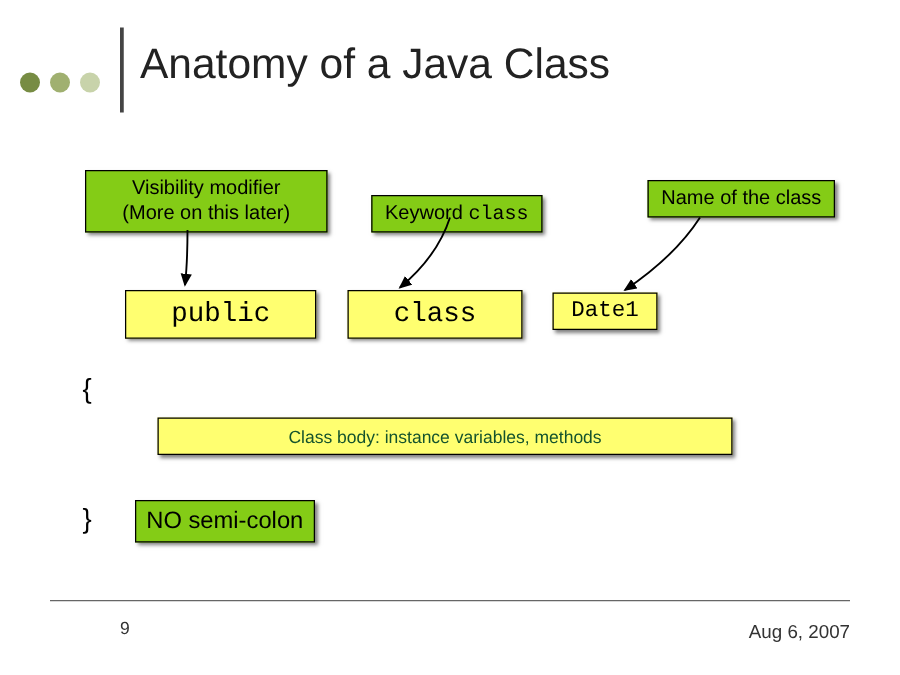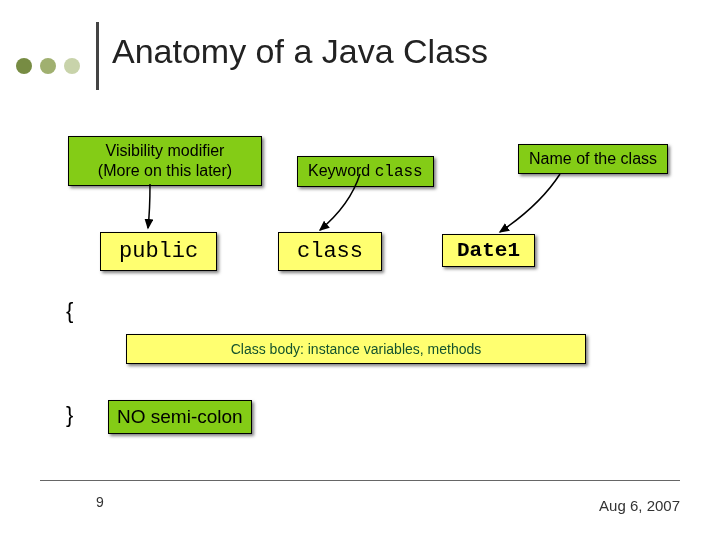--- a/index.html
+++ b/index.html
@@ -71,24 +71,24 @@
     font-family: "Courier New", Courier, monospace;
   }
   .code-box {
     position: absolute;
     background: #ffff70;
     border: 1px solid #000;
     box-shadow: 2px 2px 3px rgba(0,0,0,0.5);
     font-family: "Courier New", Courier, monospace;
     font-size: 22px;
     color: #000;
-    padding: 6px 18px;
+    padding: 6px 36px;
     text-align: center;
   }
-  .code-box.small { font-size: 21px; padding: 4px 14px; font-weight: bold;}
+  .code-box.small { font-size: 18px; padding: 4px 14px;}
   .body-box {
     position: absolute;
     background: #ffff70;
     border: 1px solid #000;
     box-shadow: 2px 2px 3px rgba(0,0,0,0.5);
     font-family: "Trebuchet MS", Verdana, sans-serif;
     font-size: 14px;
     color: #14532d;
     padding: 6px 14px;
     text-align: center;

